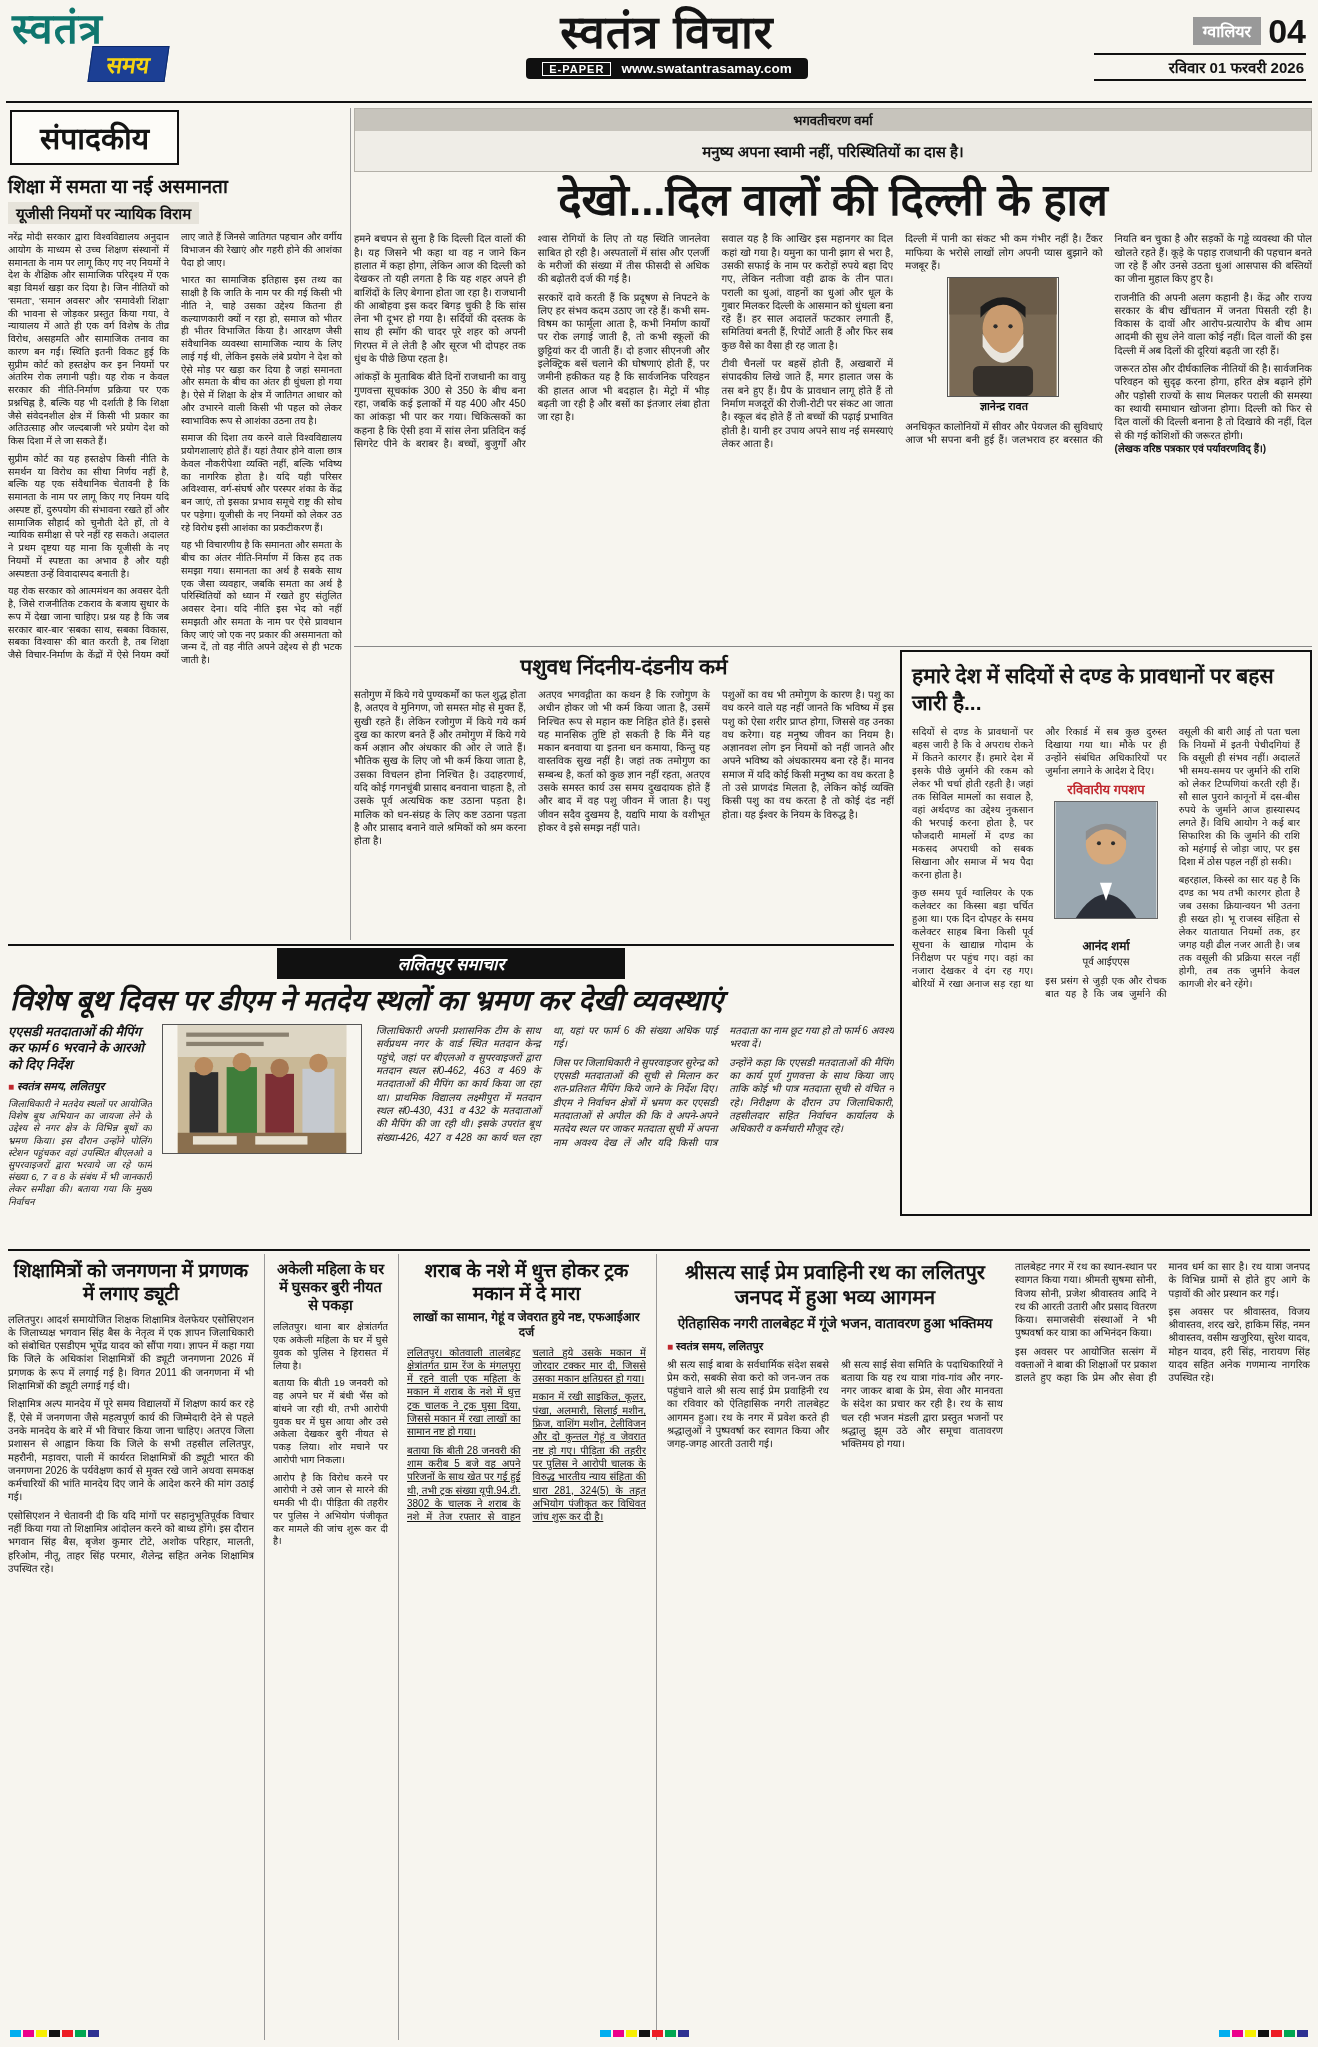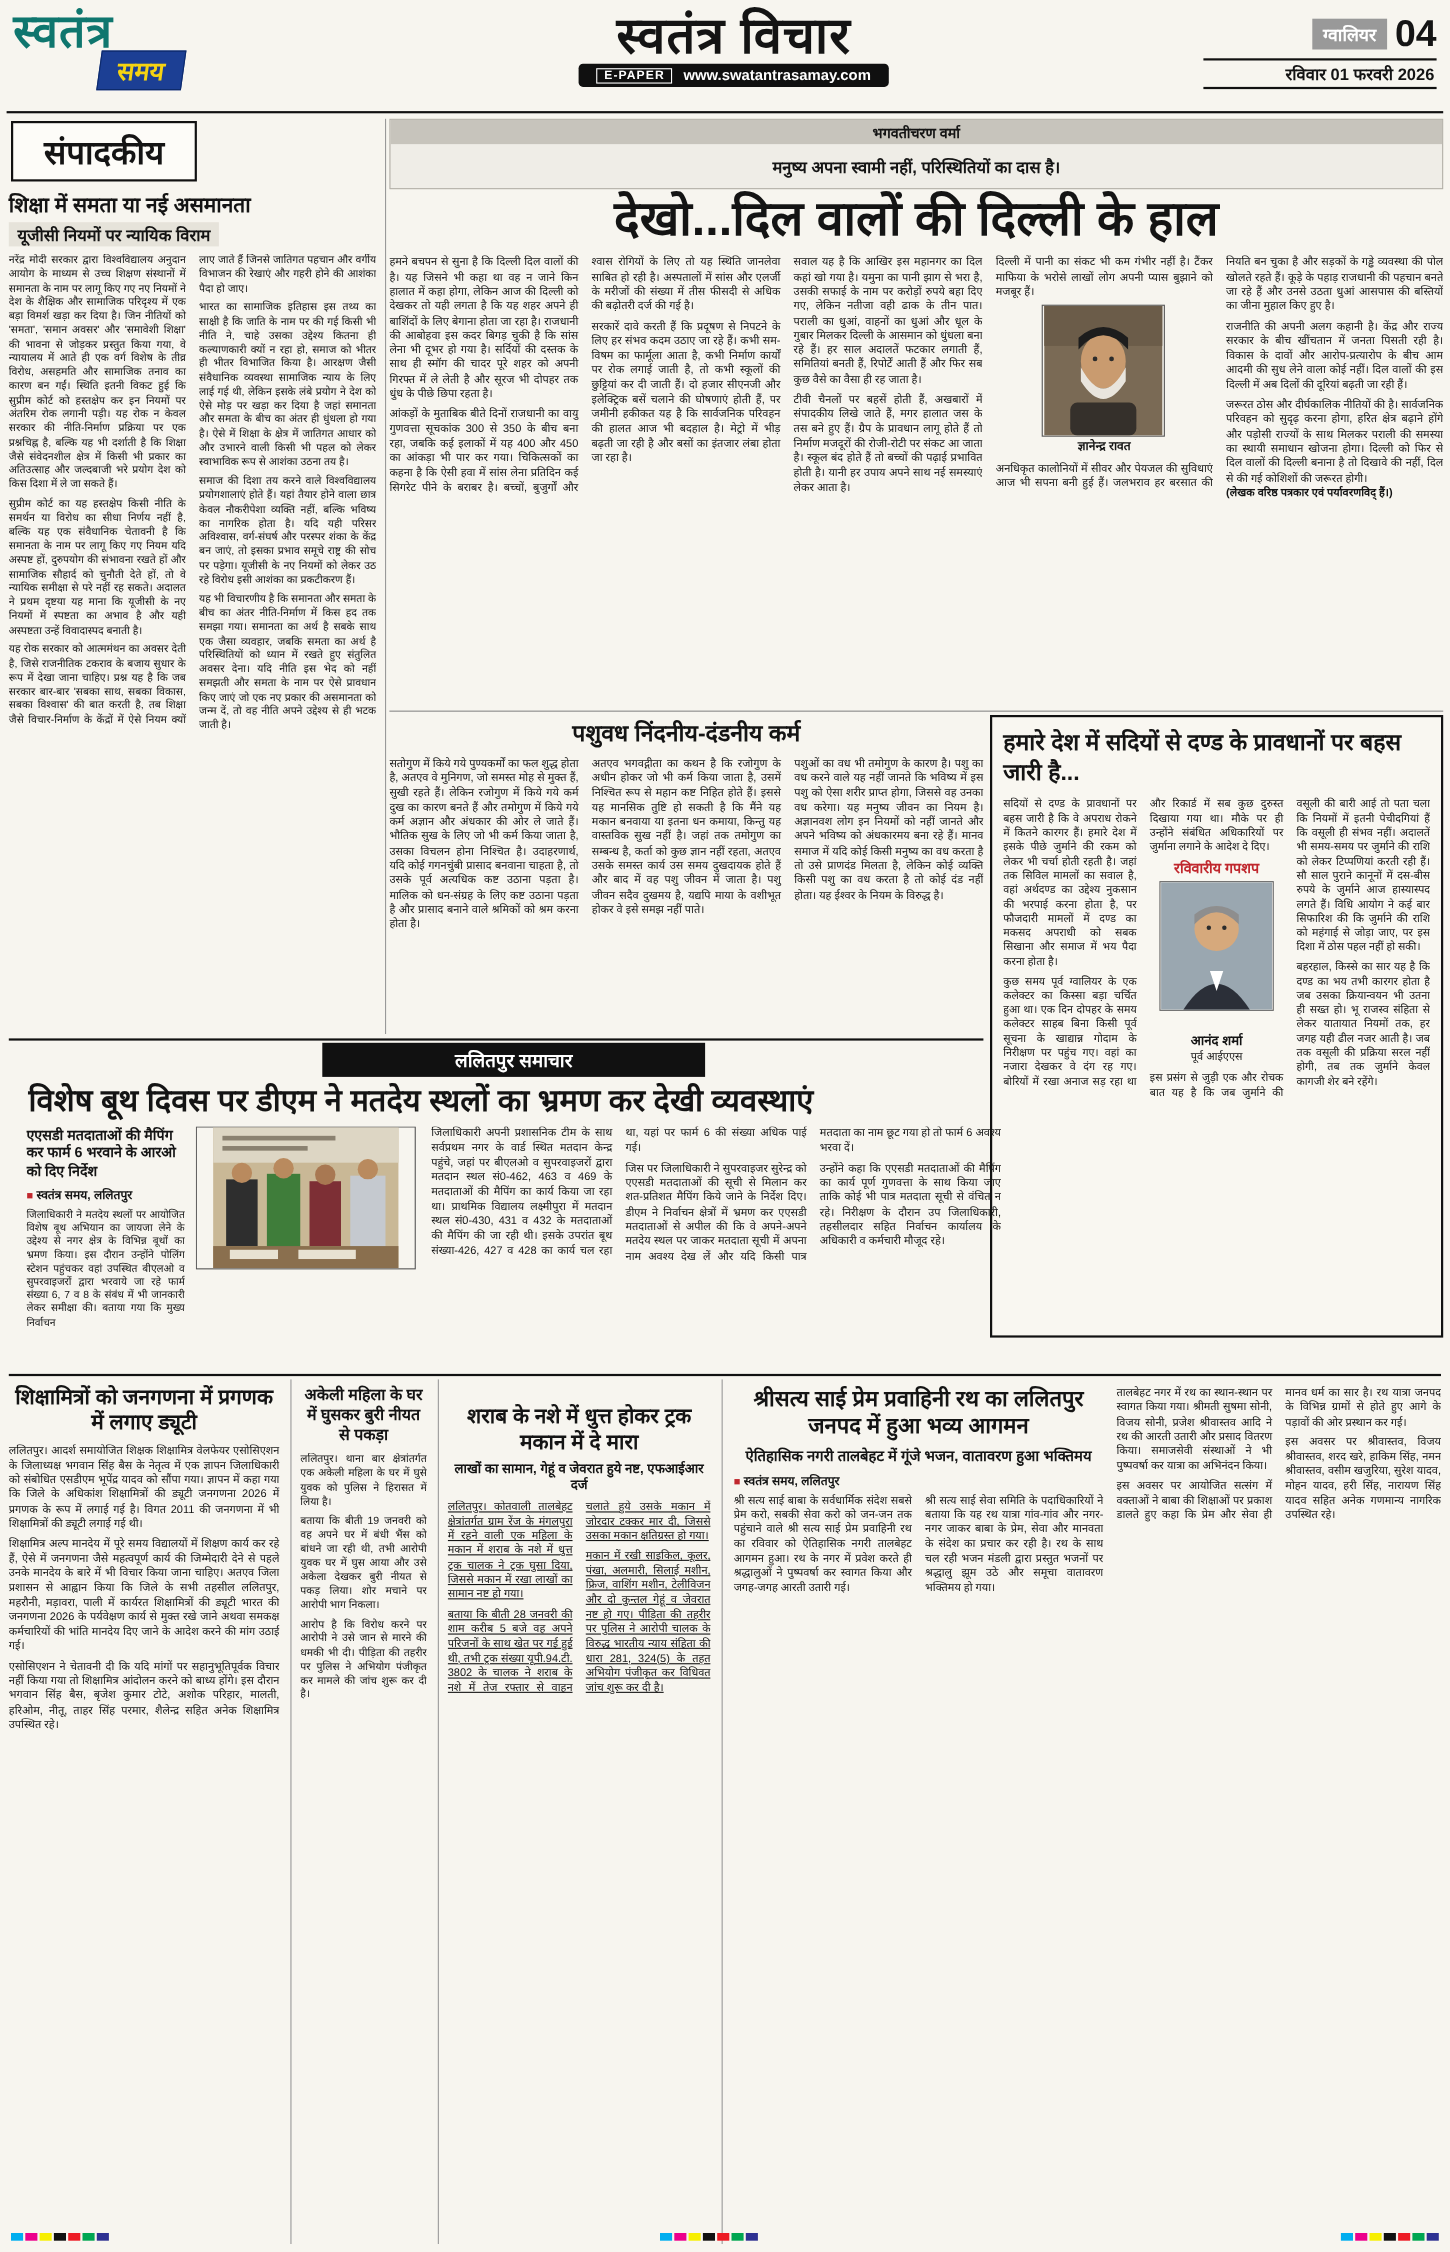--- a/index.html
+++ b/index.html
@@ -75,21 +75,21 @@
   .h-dand{font-size:21px;font-weight:bold;line-height:1.3;margin-bottom:8px;}
   .dand-body{height:468px;font-size:9.8px;}
   .gossip{break-inside:avoid;width:118px;margin:4px auto 6px;text-align:center;}
   .gossip-label{color:#c0272d;font-weight:bold;font-size:13px;margin-bottom:3px;}
   .gossip svg{display:block;margin:0 auto;border:1px solid #666;}
   .gossip-author{font-weight:bold;font-size:12px;margin-top:20px;}
   .gossip-title{font-size:10px;}
 
   
   .lalit-rule{left:8px;top:944px;width:886px;}
-  .lalit{left:24px;top:948px;width:886px;height:298px;}
+  .lalit{left:8px;top:948px;width:886px;height:298px;font-style:italic;}
   .lalit-bar{width:348px;margin:0 auto 6px;background:#111;color:#fff;text-align:center;font-weight:bold;font-size:17px;padding:4px 0;}
   .h-lalit{font-size:28px;font-weight:bold;line-height:1.15;margin:0 2px 7px;}
   .lalit-row{display:flex;gap:10px;height:206px;}
   .lalit-col1{width:144px;}
   .lalit-sub{font-size:13px;font-weight:bold;line-height:1.25;margin-bottom:5px;}
   .byline{font-size:11px;font-weight:bold;margin-bottom:5px;}
   .byline .sq{color:#c0272d;font-size:10px;}
   .lalit-photo-col{width:204px;}
   .lalit-photo-col svg{display:block;border:1px solid #555;margin-bottom:4px;}
   .lalit-small{font-size:9.4px;line-height:1.3;text-align:justify;}
@@ -97,21 +97,21 @@
 
   
   .band-rule{left:8px;top:1249px;width:1302px;}
   .bottom-art{top:1254px;height:786px;padding-top:6px;}
   .census{left:8px;width:246px;}
   .woman{left:264px;width:124px;border-left:1px solid #999;padding-left:8px;}
   .truck{left:398px;width:248px;border-left:1px solid #999;padding-left:8px;}
   .sai{left:656px;width:654px;border-left:1px solid #999;padding-left:10px;}
   .h-census{font-size:19px;font-weight:bold;text-align:center;line-height:1.2;margin-bottom:7px;}
   .h-woman{font-size:14.5px;font-weight:bold;text-align:center;line-height:1.25;margin-bottom:7px;}
-  .h-truck{font-size:19px;font-weight:bold;text-align:center;line-height:1.2;margin-bottom:4px;margin-top:18px;}
+  .h-truck{font-size:19px;font-weight:bold;text-align:center;line-height:1.2;margin-bottom:4px;}
   .sub-truck{font-size:12px;font-weight:bold;text-align:center;line-height:1.25;margin-bottom:6px;}
   .census-body{height:690px;}
   .woman-body{height:650px;font-size:9.6px;}
   .truck-body{height:660px;text-decoration:underline;}
   .sai-wrap{display:flex;gap:12px;height:760px;}
   .sai-left{width:336px;display:flex;flex-direction:column;}
   .h-sai{font-size:20px;font-weight:bold;text-align:center;line-height:1.25;margin-bottom:5px;}
   .sub-sai{font-size:13.5px;font-weight:bold;text-align:center;line-height:1.3;margin-bottom:5px;}
   .sai-left-body{flex:1;}
   .sai-right{flex:1;height:100%;}

